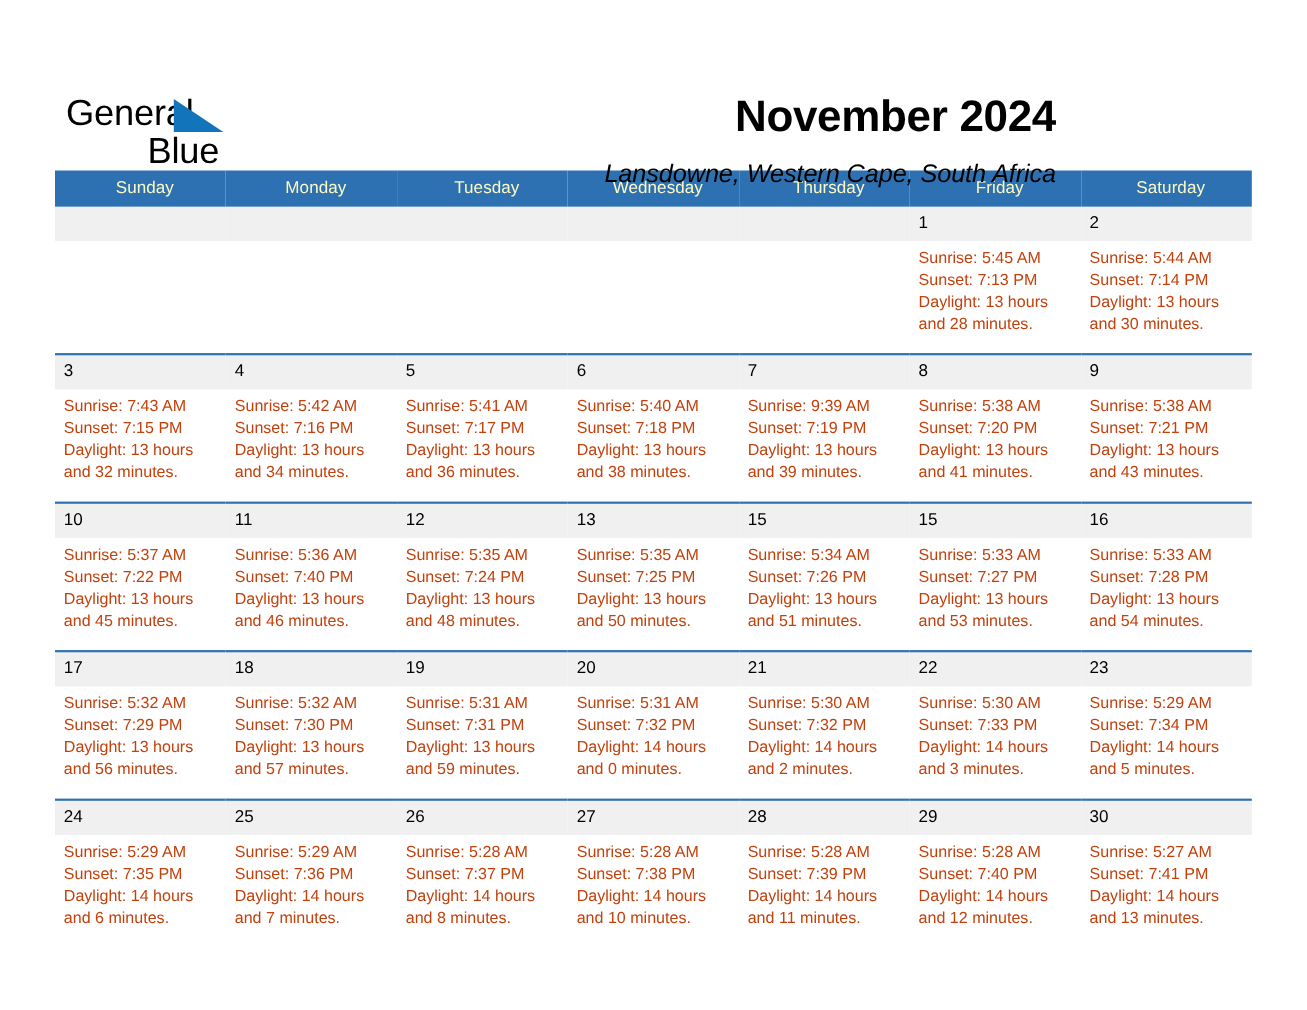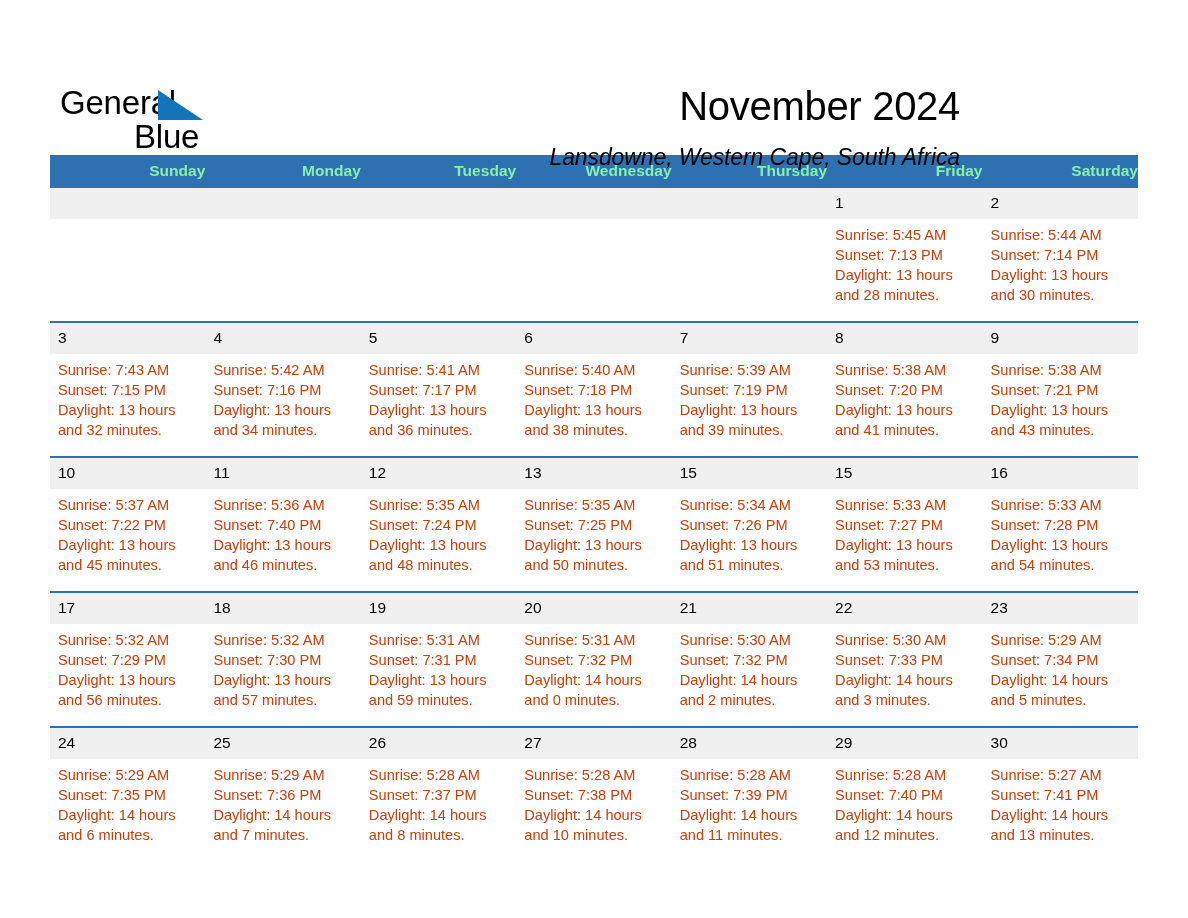--- a/index.html
+++ b/index.html
@@ -62,21 +62,21 @@
     margin-left: 74px;
     margin-top: -2px;
     letter-spacing: -0.2px;
   }
   .title-block {
     text-align: right;
     padding-right: 2px;
   }
   .month-title {
     font-size: 40px;
-    font-weight: normal;
+    font-weight: bold;
     margin: 0;
     line-height: 52px;
     letter-spacing: -0.3px;
   }
   .location {
     font-size: 23px;
     margin: 0;
     line-height: 38px;
     padding-top: 6px;
     letter-spacing: -0.1px;
@@ -85,24 +85,24 @@
 
   
   .calendar {
     width: 1088px;
     border-collapse: collapse;
     table-layout: fixed;
     margin-top: 10px;
   }
   .calendar th {
     background: #2d71b2;
-    color: #86efac;
-    font-weight: bold;
+    color: #fef9c3;
+    font-weight: normal;
     font-size: 15.5px;
-    text-align: right;
+    text-align: center;
     padding: 6px 0 7px 8px;
     height: 20px;
     border: none;
     letter-spacing: 0.05px;
   }
   .calendar td {
     vertical-align: top;
     padding: 0;
     border: none;
     border-top: 2px solid #2d71b2;
@@ -227,21 +227,21 @@
             <div class="daynum">6</div>
             <div class="details">
               <div>Sunrise: 5:40 AM</div>
               <div>Sunset: 7:18 PM</div>
               <div>Daylight: 13 hours and 38 minutes.</div>
             </div>
           </td>
           <td>
             <div class="daynum">7</div>
             <div class="details">
-              <div>Sunrise: 5:39 AM</div>
+              <div>Sunrise: 9:39 AM</div>
               <div>Sunset: 7:19 PM</div>
               <div>Daylight: 13 hours and 39 minutes.</div>
             </div>
           </td>
           <td>
             <div class="daynum">8</div>
             <div class="details">
               <div>Sunrise: 5:38 AM</div>
               <div>Sunset: 7:20 PM</div>
               <div>Daylight: 13 hours and 41 minutes.</div>

